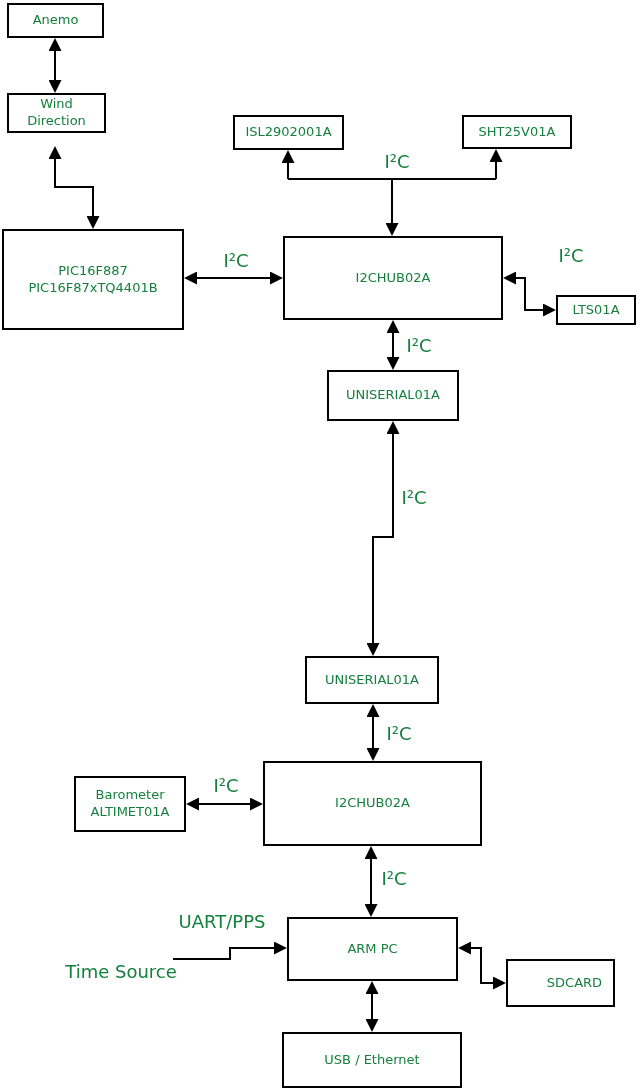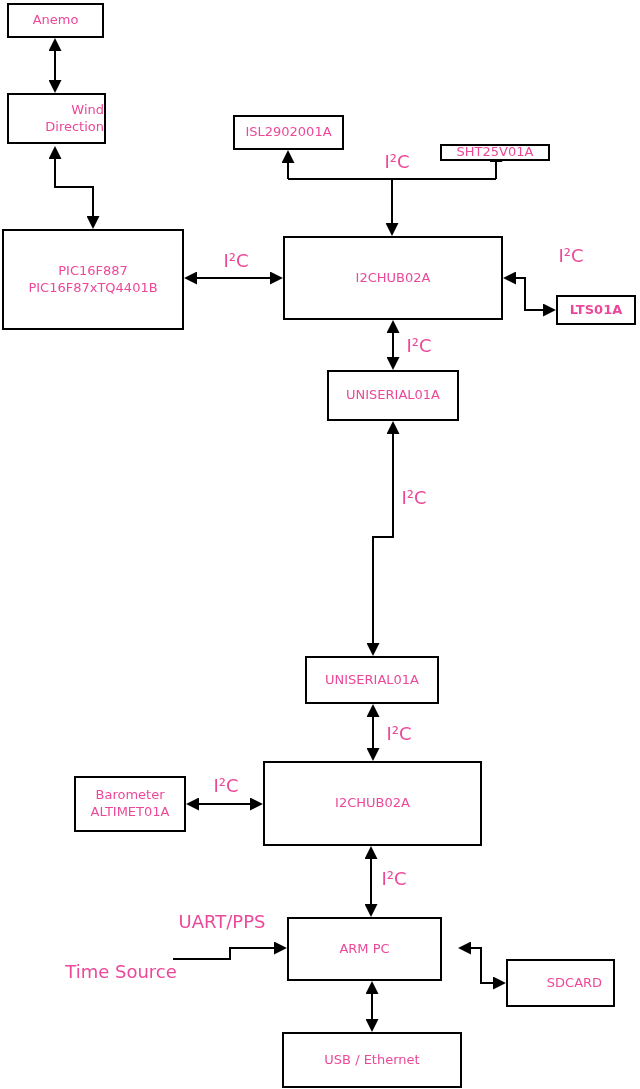--- a/index.html
+++ b/index.html
@@ -1,18 +1,18 @@
 <!DOCTYPE html>
 <html><head>
 <meta charset="utf-8">
 <style>
   html,body{margin:0;padding:0;background:#ffffff;}
   .canvas{
     position:relative;width:640px;height:1089px;background:#ffffff;
-    font-family:"DejaVu Sans","Liberation Sans",sans-serif;color:#ec4899;
+    font-family:"DejaVu Sans","Liberation Sans",sans-serif;color:#15803d;
     overflow:hidden;
   }
   .connector-layer{position:absolute;left:0;top:0;width:640px;height:1089px;}
   .box{
     position:absolute;box-sizing:border-box;border:2px solid #000;background:#fff;
     display:flex;flex-direction:column;align-items:center;justify-content:center;
     font-size:13px;line-height:1.3;text-align:center;
   }
   .box span{display:block;white-space:nowrap;}
   .lbl{
@@ -48,43 +48,43 @@
       <path d="M173 959 H230 V948 H285" marker-end="url(#arr)"></path>
       <path d="M460 948 H481 V983 H504" marker-start="url(#arr)" marker-end="url(#arr)"></path>
       <path d="M372 983 V1030" marker-start="url(#arr)" marker-end="url(#arr)"></path>
     </g>
   </svg>
 
   <div class="box" style="left:7px;top:3px;width:97px;height:35px;">
     <span>Anemo</span>
   </div>
 
-  <div class="box" style="left:7px;top:93px;width:99px;height:51px;align-items:flex-end;">
+  <div class="box" style="left:7px;top:93px;width:99px;height:40px;">
     <span>Wind</span>
     <span>Direction</span>
   </div>
 
   <div class="box" style="left:2px;top:229px;width:182px;height:101px;">
     <span>PIC16F887</span>
     <span>PIC16F87xTQ4401B</span>
   </div>
 
   <div class="box" style="left:233px;top:115px;width:111px;height:35px;">
     <span>ISL2902001A</span>
   </div>
 
-  <div class="box" style="left:440px;top:115px;width:110px;height:17px;margin-top:29px;">
+  <div class="box" style="left:462px;top:115px;width:110px;height:34px;">
     <span>SHT25V01A</span>
   </div>
 
   <div class="box" style="left:283px;top:236px;width:220px;height:84px;">
     <span>I2CHUB02A</span>
   </div>
 
-  <div class="box" style="left:556px;top:295px;width:80px;height:30px;font-weight:bold;">
+  <div class="box" style="left:556px;top:295px;width:80px;height:30px;">
     <span>LTS01A</span>
   </div>
 
   <div class="box" style="left:327px;top:370px;width:132px;height:51px;">
     <span>UNISERIAL01A</span>
   </div>
 
   <div class="box" style="left:305px;top:656px;width:134px;height:48px;">
     <span>UNISERIAL01A</span>
   </div>
@@ -92,21 +92,21 @@
   <div class="box" style="left:74px;top:776px;width:112px;height:56px;">
     <span>Barometer</span>
     <span>ALTIMET01A</span>
   </div>
 
   <div class="box" style="left:263px;top:761px;width:219px;height:85px;">
     <span>I2CHUB02A</span>
   </div>
 
 
-  <div class="box" style="left:287px;top:917px;width:155px;height:64px;">
+  <div class="box" style="left:287px;top:917px;width:171px;height:64px;">
     <span>ARM PC</span>
   </div>
 
   <div class="box" style="left:506px;top:959px;width:109px;height:48px;padding-left:28px;">
     <span>SDCARD</span>
   </div>
 
   <div class="box" style="left:282px;top:1032px;width:180px;height:56px;">
     <span>USB / Ethernet</span>
   </div>

